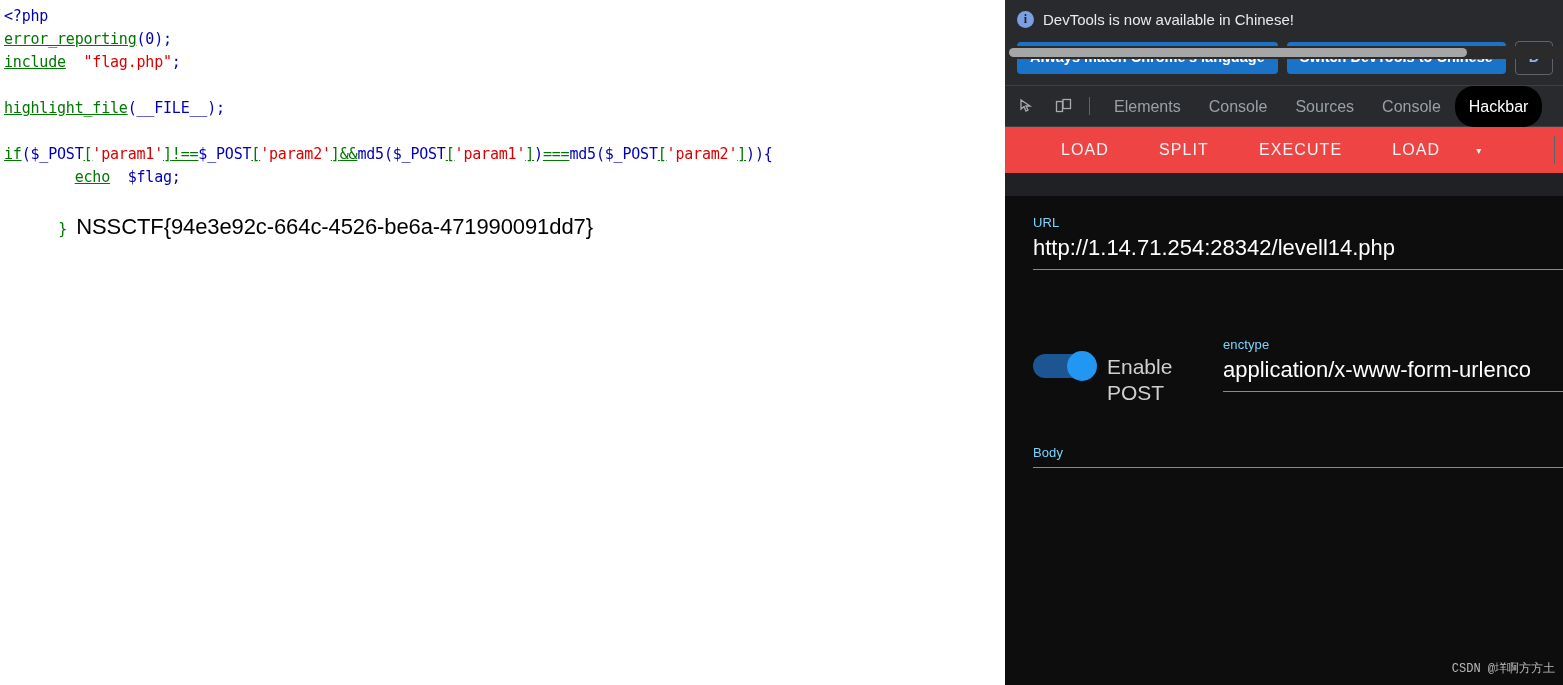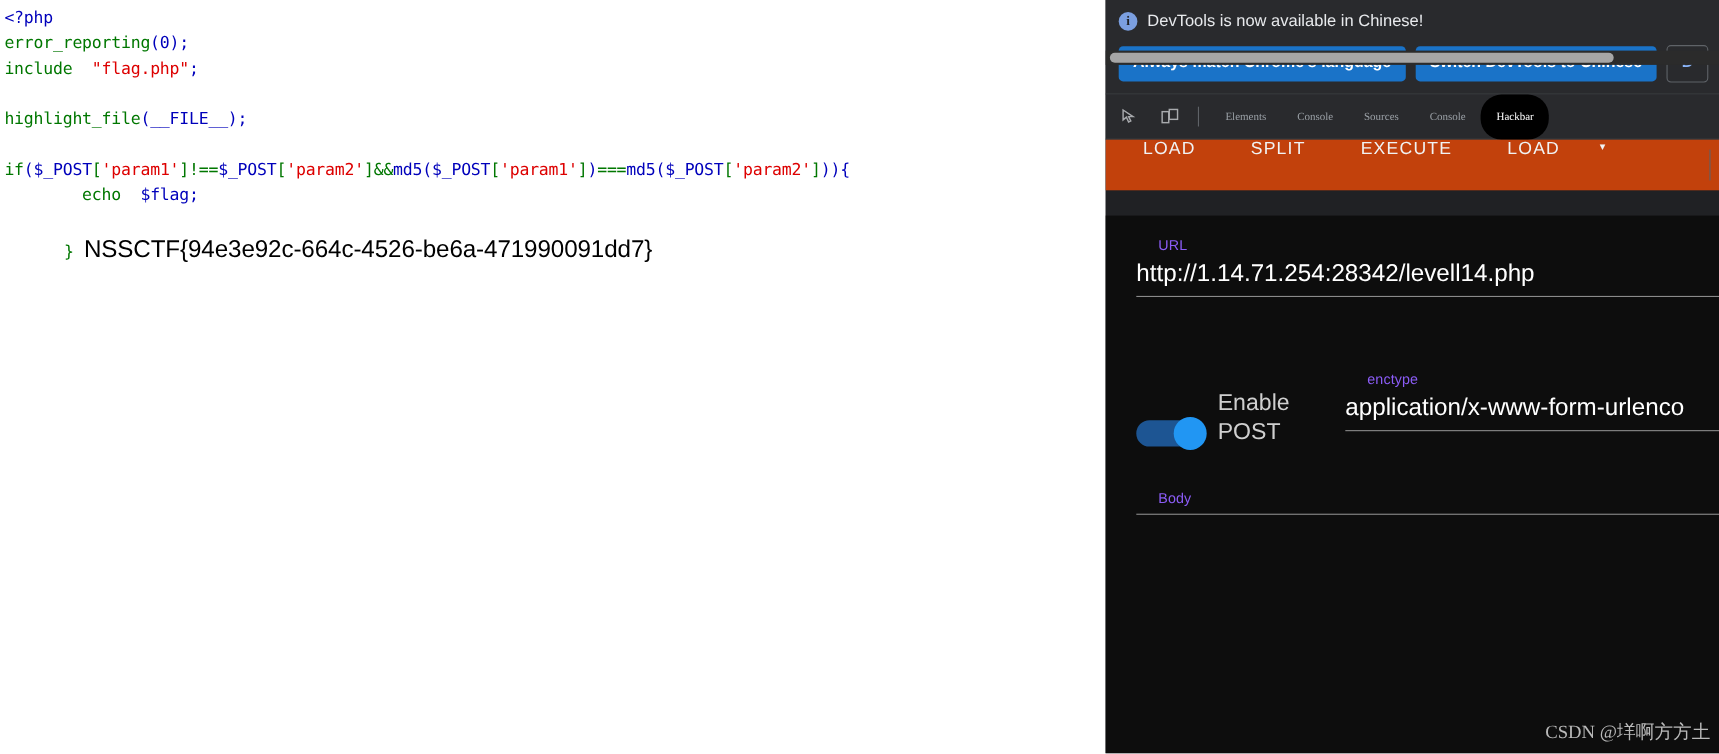--- a/index.html
+++ b/index.html
@@ -30,21 +30,21 @@
     font-family: "DejaVu Sans Mono", "Liberation Mono", monospace;
     font-size: 15px;
     line-height: 23px;
     white-space: pre;
     padding: 5px 0 0 4px;
     letter-spacing: -0.2px;
   }
   .code-line { white-space: pre; height: 23px; }
   .c-default { color: #0000BB; }
   .c-blue    { color: #0000BB; }
-  .c-green   { color: #007700; }
+  .c-green   { color: #007700; text-decoration: underline; }
   .c-red     { color: #DD0000; }
 
   #flag-line {
     position: absolute;
     left: 0;
     top: 192px;
     height: 30px;
     white-space: pre;
     font-family: "DejaVu Sans Mono", "Liberation Mono", monospace;
     font-size: 15px;
@@ -148,43 +148,42 @@
     opacity: .8;
   }
   .tool-icon svg { display: block; }
   #tab-divider {
     width: 1px;
     height: 18px;
     background: #5f6368;
     margin: 0 10px 0 12px;
   }
   .tab {
-    font-size: 10px;
+    font-size: 16px;
     color: #9aa0a6;
     padding: 0 14px;
     height: 41px;
     line-height: 41px;
     white-space: nowrap;
     cursor: pointer;
-    font-family: Liberation Serif, serif;
   }
   .tab.active {
     color: #ffffff;
     background: #000000;
     border-radius: 19px;
   }
 
   
   #hb-toolbar {
     position: relative;
     height: 46px;
-    background: #c2410c;
-    display: flex;
-    align-items: flex-start;
-    padding-left: 34px;
+    background: #ef4444;
+    display: flex;
+    align-items: center;
+    padding-left: 56px;
   }
   .hb-action {
     font-size: 16px;
     letter-spacing: 1.1px;
     font-weight: normal;
     color: #f1f3f4;
     padding: 0 26px 0 0;
     margin-right: 24px;
     cursor: pointer;
     white-space: nowrap;
@@ -225,24 +224,23 @@
     position: absolute;
     left: 0; top: 196px;
     width: 558px;
     height: 489px;
     background: #0d0d0d;
     padding: 0 0 0 28px;
   }
   .field-group { position: relative; }
   .field-label {
     font-size: 13px;
-    color: #8b5cf6;
+    color: #7dd3fc;
     line-height: 18px;
     letter-spacing: .1px;
-    margin-left: 20px;
   }
   .field-value {
     font-size: 22px;
     color: #ffffff;
     line-height: 32px;
     white-space: nowrap;
     overflow: hidden;
   }
   .field-underline {
     height: 1px;
@@ -255,21 +253,21 @@
 
   #post-row {
     position: absolute;
     left: 28px; top: 140px;
     width: 530px;
     display: flex;
     align-items: flex-start;
   }
   #toggle-wrap {
     display: flex;
-    align-items: flex-end;
+    align-items: flex-start;
     gap: 12px;
     width: 190px;
     flex: 0 0 auto;
     padding-top: 18px;
   }
   #toggle-switch {
     position: relative;
     width: 62px;
     height: 24px;
     border-radius: 12px;
@@ -297,24 +295,24 @@
     position: absolute;
     left: 28px; top: 248px;
     width: 530px;
   }
   #body-underline { width: 540px; }
 
   #watermark {
     position: absolute;
     right: 8px;
     bottom: 8px;
-    font-size: 17px;
+    font-size: 12px;
     color: #b9b9b9;
     white-space: nowrap;
-    font-family: Liberation Serif, serif;
+    font-family: Liberation Mono, monospace;
   }
 </style>
 </head>
 <body>
 
 <div id="root">
 
   <div id="php-pane">
     <div class="code" id="php-code"><div class="code-line"><span class="c-blue">&lt;?php</span></div><div class="code-line"><span class="c-green">error_reporting</span><span class="c-default">(</span><span class="c-blue">0</span><span class="c-default">);</span></div><div class="code-line"><span class="c-green">include</span><span class="c-default">  </span><span class="c-red">"flag.php"</span><span class="c-default">;</span></div><div class="code-line">&nbsp;</div><div class="code-line"><span class="c-green">highlight_file</span><span class="c-default">(</span><span class="c-blue">__FILE__</span><span class="c-default">);</span></div><div class="code-line">&nbsp;</div><div class="code-line"><span class="c-green">if</span><span class="c-default">(</span><span class="c-blue">$_POST</span><span class="c-green">[</span><span class="c-red">'param1'</span><span class="c-green">]</span><span class="c-green">!==</span><span class="c-blue">$_POST</span><span class="c-green">[</span><span class="c-red">'param2'</span><span class="c-green">]</span><span class="c-green">&amp;&amp;</span><span class="c-blue">md5</span><span class="c-default">(</span><span class="c-blue">$_POST</span><span class="c-green">[</span><span class="c-red">'param1'</span><span class="c-green">]</span><span class="c-default">)</span><span class="c-green">===</span><span class="c-blue">md5</span><span class="c-default">(</span><span class="c-blue">$_POST</span><span class="c-green">[</span><span class="c-red">'param2'</span><span class="c-green">]</span><span class="c-default">)){</span></div><div class="code-line"><span class="c-default">        </span><span class="c-green">echo</span><span class="c-default">  </span><span class="c-blue">$flag</span><span class="c-default">;</span></div></div>
     <div id="flag-line">

